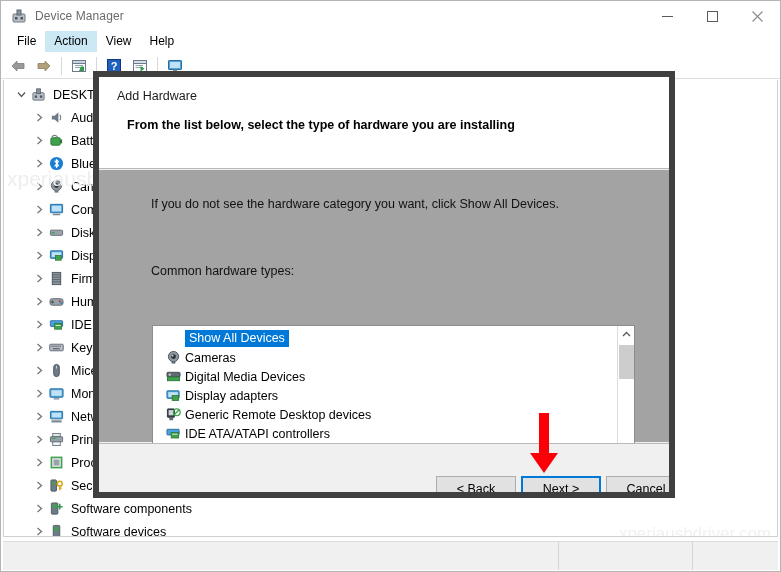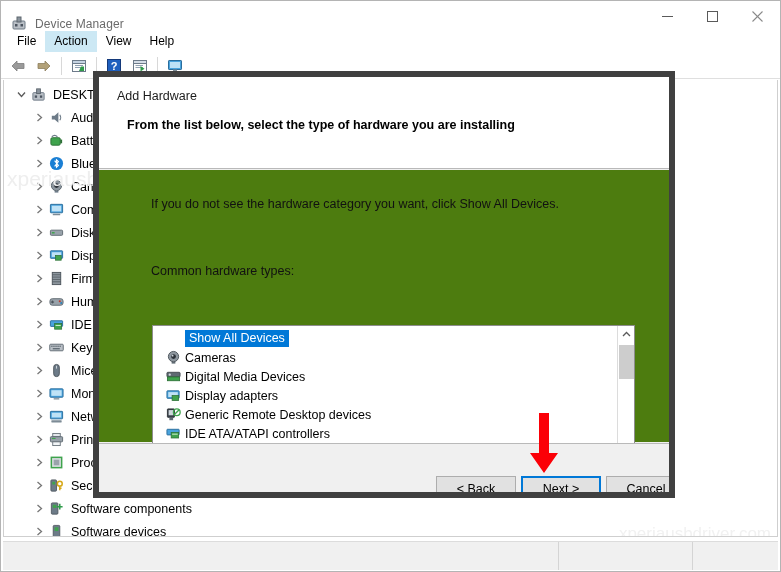--- a/index.html
+++ b/index.html
@@ -17,21 +17,21 @@
     background: #ffffff;
     border: 1px solid #b4b4b4;
     overflow: hidden;
   }
 
   
   .titlebar {
     position: absolute; left: 0; top: 0;
     width: 779px; height: 30px;
     background: #ffffff;
-    display: flex; align-items: flex-end;
+    display: flex; align-items: center;
   }
   .title-icon {
     width: 16px; height: 16px; margin-left: 10px; margin-right: 8px;
     position: relative; flex: 0 0 auto;
   }
   .title-text {
     font-size: 12px; color: #6b6b6b;
     letter-spacing: .1px;
   }
   .wincontrols {
@@ -154,21 +154,21 @@
     position: absolute; left: 18px; top: 12px;
     font-size: 12.5px; color: #1c1c1c;
   }
   .dlg-heading {
     position: absolute; left: 28px; top: 41px;
     font-size: 12.5px; font-weight: bold; color: #000;
   }
   .dlg-body {
     position: absolute; left: 0; top: 93px;
     width: 580px; height: 272px;
-    background: #4d7c0f;
+    background: #a3a3a3;
     padding-left: 43px;
   }
   .dlg-hint {
     position: absolute; left: 52px; top: 27px;
     font-size: 12.5px; color: #111;
   }
   .dlg-label {
     position: absolute; left: 52px; top: 69px;
     font-size: 12.5px; color: #111; margin-top: 25px;
   }

